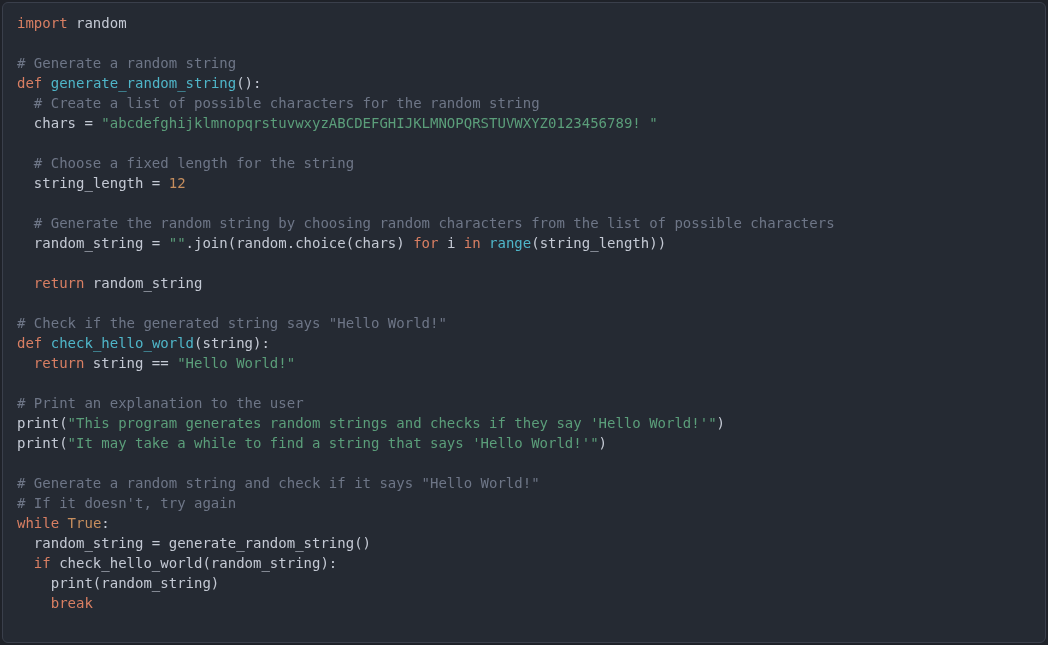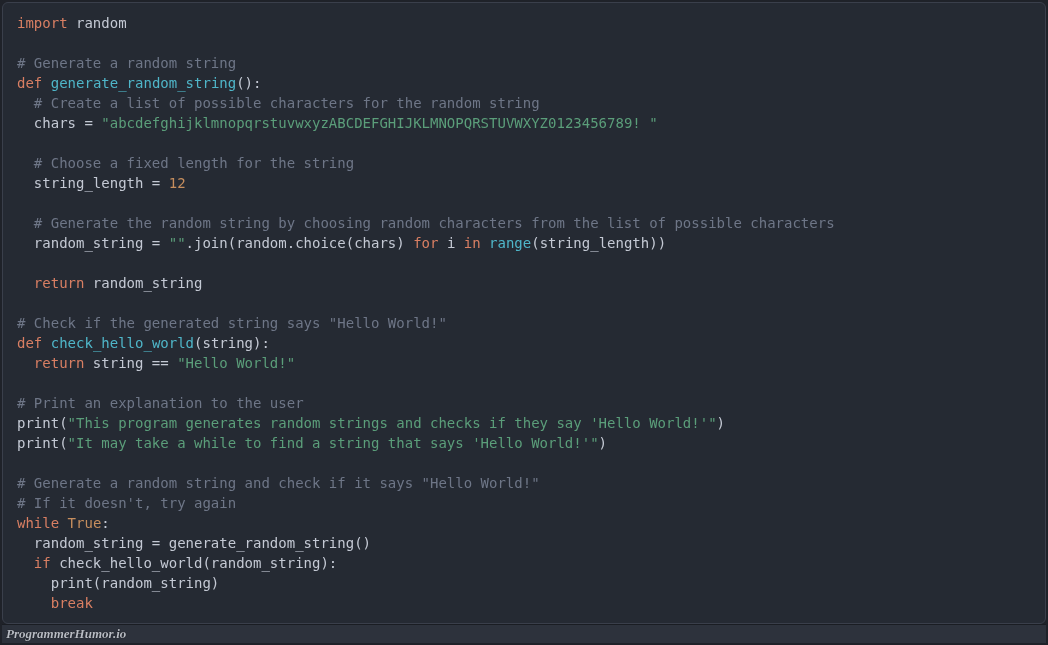--- a/index.html
+++ b/index.html
@@ -86,16 +86,13 @@
 <span class="pln">print(</span><span class="str">"This program generates random strings and checks if they say 'Hello World!'"</span><span class="pln">)</span>
 <span class="pln">print(</span><span class="str">"It may take a while to find a string that says 'Hello World!'"</span><span class="pln">)</span>
 
 <span class="cmt"># Generate a random string and check if it says "Hello World!"</span>
 <span class="cmt"># If it doesn't, try again</span>
 <span class="kw">while</span><span class="pln"> </span><span class="bool">True</span><span class="pln">:</span>
 <span class="pln">  random_string = generate_random_string()</span>
 <span class="pln">  </span><span class="kw">if</span><span class="pln"> check_hello_world(random_string):</span>
 <span class="pln">    print(random_string)</span>
 <span class="pln">    </span><span class="kw">break</span></div>
-  <div class="footer-bar">
-    <span class="watermark">ProgrammerHumor.io</span>
-  </div>
 </div>
 
 </body></html>

